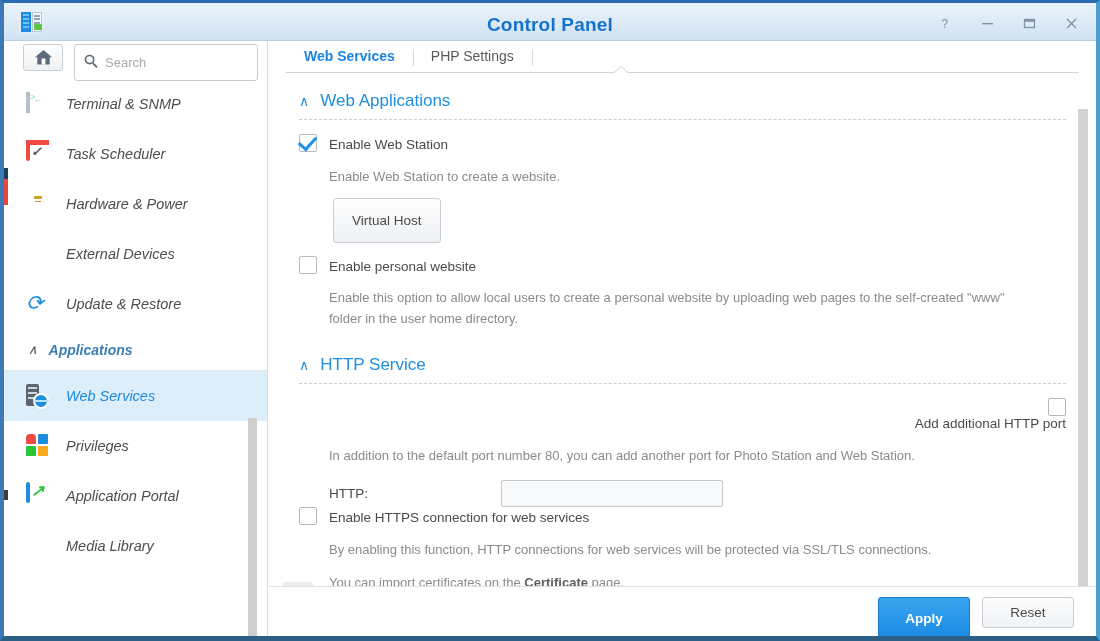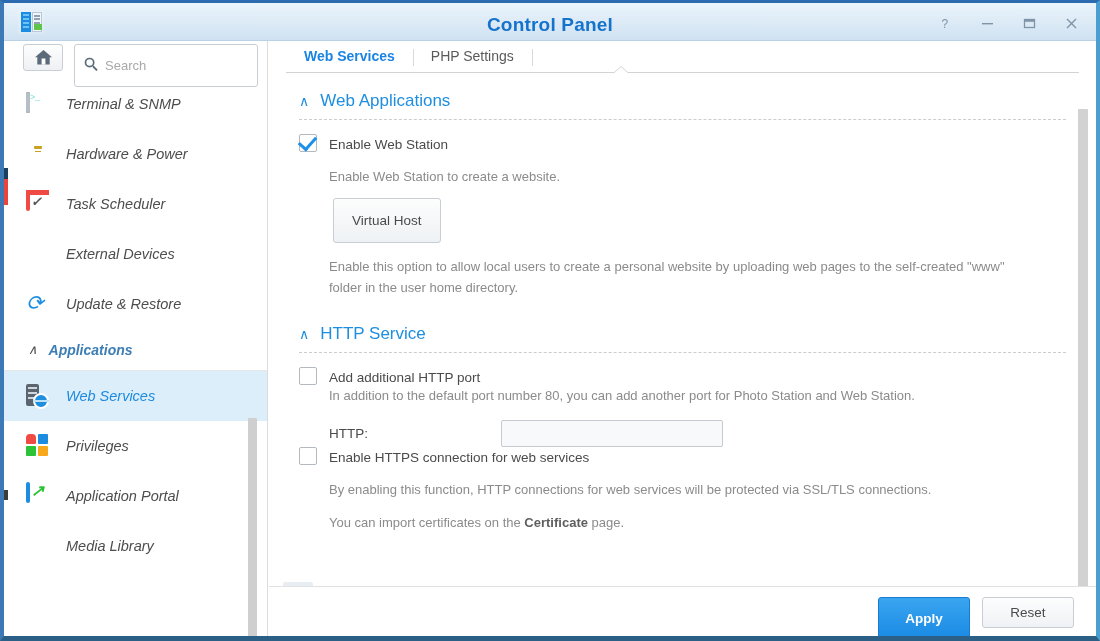--- a/index.html
+++ b/index.html
@@ -103,21 +103,21 @@
   .home-btn {
     position: absolute; left: 19px; top: 41px;
     width: 40px; height: 27px;
     background: linear-gradient(to bottom,#fdfdfd,#eef1f4);
     border: 1px solid #c8ced4; border-radius: 3px;
     display:flex; align-items:center; justify-content:center;
     z-index: 13; cursor:pointer;
   }
   .search-box {
     position: absolute; left: 70px; top: 41px;
-    width: 184px; height: 43px;
+    width: 184px; height: 37px;
     background: #fff; border: 1px solid #c8ced4; border-radius: 3px;
     display:flex; align-items:center; z-index: 13;
   }
   .search-box .mag { margin-left: 9px; }
   .search-box input {
     border:0; outline:0; margin-left: 7px; width: 140px;
     font-family: inherit; font-size: 13px; color:#555;
     background: transparent;
   }
   .search-box input::placeholder { color:#a9a9a9; }
@@ -378,26 +378,26 @@
   </div>
 
   <div class="sidebar">
 
     <div class="sb-list">
       <div class="sb-item">
         <span class="ico"><span class="ic-terminal"></span></span>
         <span class="lbl">Terminal &amp; SNMP</span>
       </div>
       <div class="sb-item">
+        <span class="ico"><span class="ic-task"></span></span>
+        <span class="lbl">Task Scheduler</span>
+      </div>
+      <div class="sb-item">
         <span class="ico"><span class="ic-bulb"></span></span>
         <span class="lbl">Hardware &amp; Power</span>
-      </div>
-      <div class="sb-item">
-        <span class="ico"><span class="ic-task"></span></span>
-        <span class="lbl">Task Scheduler</span>
       </div>
       <div class="sb-item">
         <span class="ico"><span class="ic-ext"></span></span>
         <span class="lbl">External Devices</span>
       </div>
       <div class="sb-item">
         <span class="ico"><span class="ic-update">⟳</span></span>
         <span class="lbl">Update &amp; Restore</span>
       </div>
 
@@ -479,31 +479,35 @@
 
         <div class="row" style="margin-bottom:14px;">
           <span class="cb checked"></span>
           <span class="cb-label">Enable Web Station</span>
         </div>
 
         <div class="desc" style="margin-bottom:11px;">Enable Web Station to create a website.</div>
 
         <button class="btn-secondary" style="margin-bottom:13px;">Virtual Host</button>
 
+        <div class="row" style="margin-bottom:13px;">
+          <span class="cb"></span>
+          <span class="cb-label">Enable personal website</span>
+        </div>
 
         <div class="desc" style="margin-bottom:26px;width:700px;">Enable this option to allow local users to create a personal website by uploading web pages to the self-created "www" folder in the user home directory.</div>
 
         
         <div class="sec-head">
           <span class="chev">∧</span>
           <span>HTTP Service</span>
         </div>
         <div class="sec-rule"></div>
 
-        <div class="row" style="">
+        <div class="row" style="margin-bottom:14px;flex-direction:column;">
           <span class="cb"></span>
           <span class="cb-label">Add additional HTTP port</span>
         </div>
 
         <div class="desc" style="margin-bottom:14px;">In addition to the default port number 80, you can add another port for Photo Station and Web Station.</div>
 
         <div class="field-row" style="margin-bottom:0;">
           <span class="flabel">HTTP:</span>
           <input type="text" value="" placeholder="" style="">
         </div>

